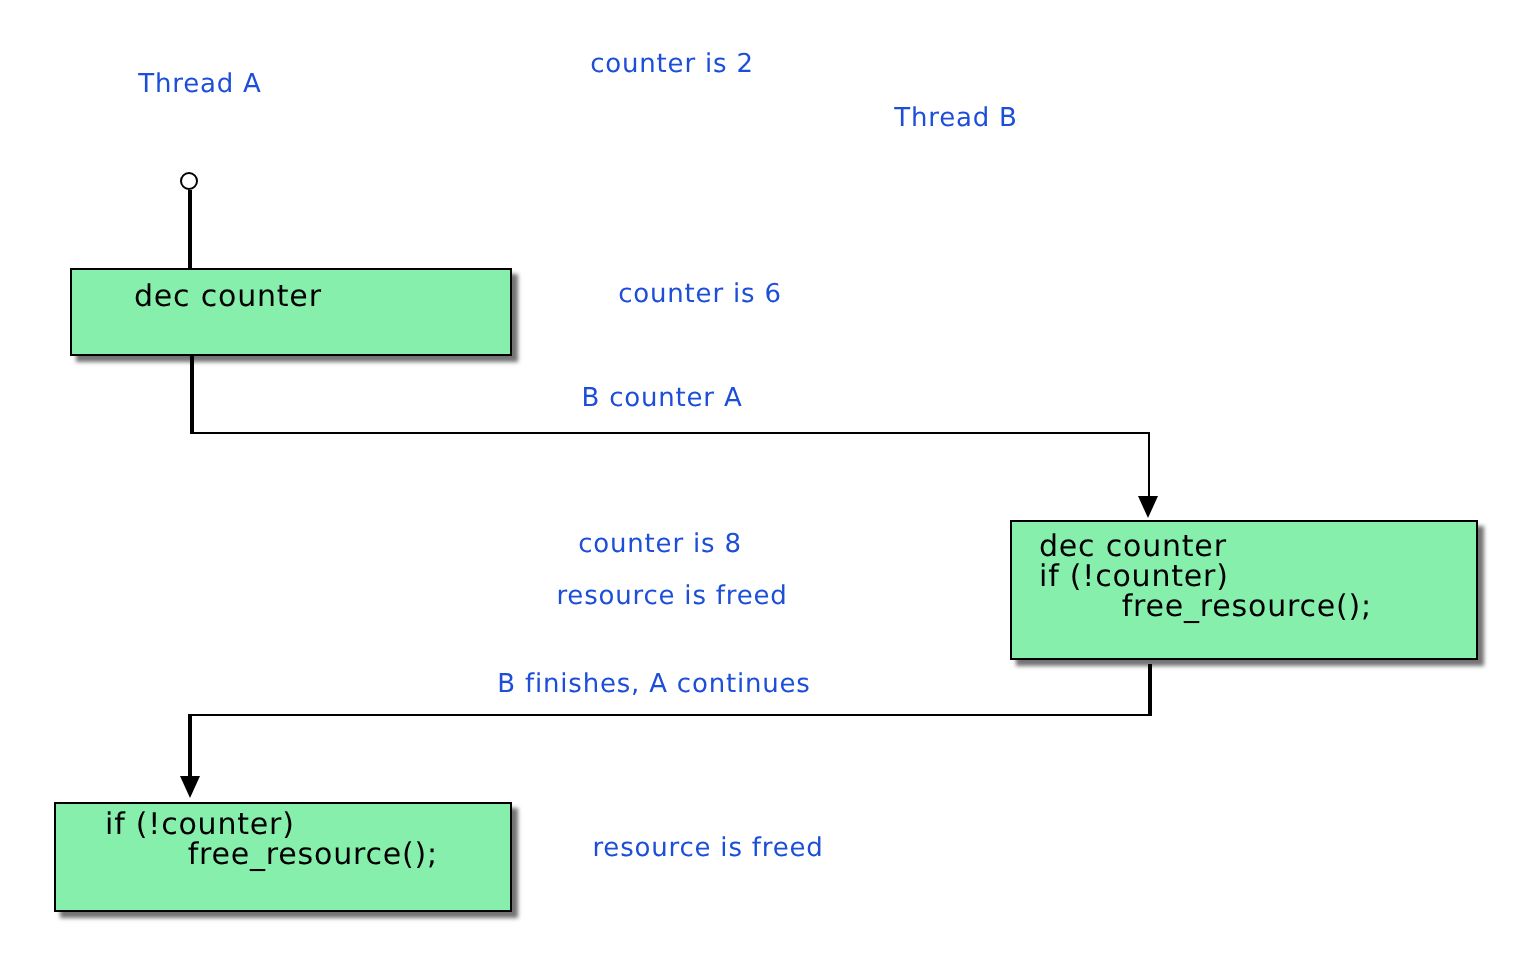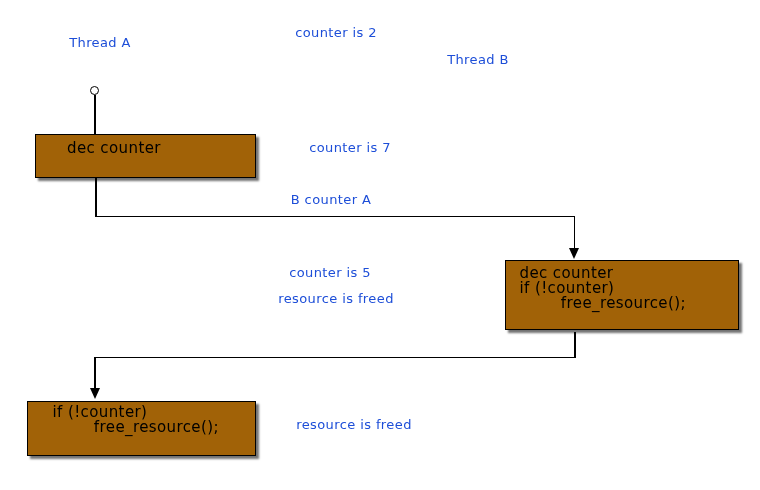--- a/index.html
+++ b/index.html
@@ -17,21 +17,21 @@
     transform: translateX(-50%);
     white-space: nowrap;
     font-size: 13px;
     line-height: 17px;
     letter-spacing: 0.4px;
     color: #1d4ed8;
   }
   .node {
     position: absolute;
     box-sizing: border-box;
-    background: #a16207;
+    background: #86efac;
     border: 1.5px solid #000000;
     box-shadow: 3px 3px 2px rgba(0,0,0,0.55);
   }
   .code-line {
     white-space: pre;
     font-size: 15px;
     line-height: 15px;
     letter-spacing: 0.4px;
   }
   .seg { position: absolute; background: #000000; }
@@ -60,41 +60,42 @@
   <div class="lbl" style="left:100px; top:34px">Thread A</div>
   <div class="lbl" style="left:478px; top:51px">Thread B</div>
 
   <div class="start-circle" style="left:90px; top:86px"></div>
   <div class="seg" style="left:94.3px; top:95px; width:1.4px; height:39px"></div>
 
   <div class="node" style="left:35px; top:134px; width:221px; height:44px; padding:5.5px 0 0 31px">
     <div class="code-line">dec counter</div>
   </div>
 
-  <div class="lbl" style="left:350px; top:139px">counter is 7</div>
+  <div class="lbl" style="left:350px; top:139px">counter is 6</div>
 
   <div class="seg" style="left:95.3px; top:177px; width:1.4px; height:40px"></div>
   <div class="seg" style="left:95.3px; top:216px; width:479px; height:1.4px"></div>
   <div class="seg" style="left:573.6px; top:216px; width:1.4px; height:33px"></div>
   <div class="arrow-down" style="left:568.8px; top:248px"></div>
   <div class="lbl" style="left:331px; top:191px">B counter A</div>
 
-  <div class="lbl" style="left:330px; top:264px">counter is 5</div>
+  <div class="lbl" style="left:330px; top:264px">counter is 8</div>
   <div class="lbl" style="left:336px; top:290px">resource is freed</div>
 
   <div class="node" style="left:505px; top:260px; width:234px; height:70px; padding:4.5px 0 0 13.5px">
     <div class="code-line">dec counter</div>
     <div class="code-line">if (!counter)</div>
     <div class="code-line">        free_resource();</div>
   </div>
 
   <div class="seg" style="left:574.3px; top:331.5px; width:1.4px; height:26.5px"></div>
   <div class="seg" style="left:94.3px; top:356.6px; width:481.4px; height:1.4px"></div>
   <div class="seg" style="left:94.3px; top:356.6px; width:1.4px; height:31px"></div>
   <div class="arrow-down" style="left:89.5px; top:387.5px"></div>
+  <div class="lbl" style="left:327px; top:334px">B finishes, A continues</div>
 
   <div class="node" style="left:27px; top:401px; width:229px; height:55px; padding:2.5px 0 0 24.5px">
     <div class="code-line">if (!counter)</div>
     <div class="code-line">        free_resource();</div>
   </div>
 
   <div class="lbl" style="left:354px; top:416px">resource is freed</div>
 
 </div>
 

